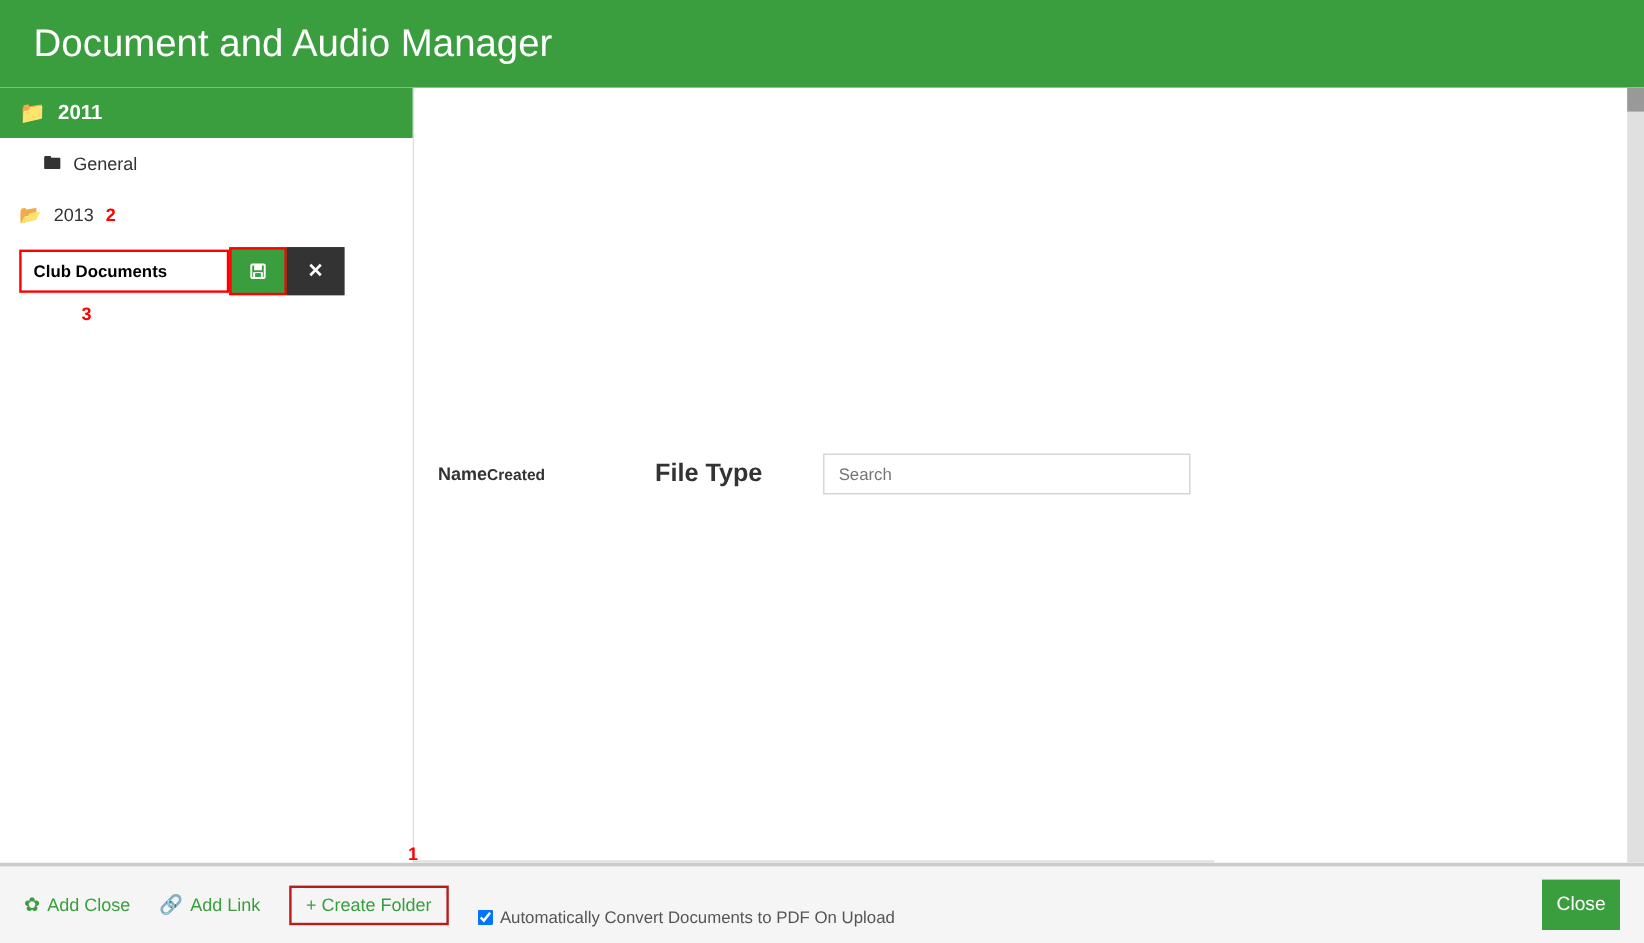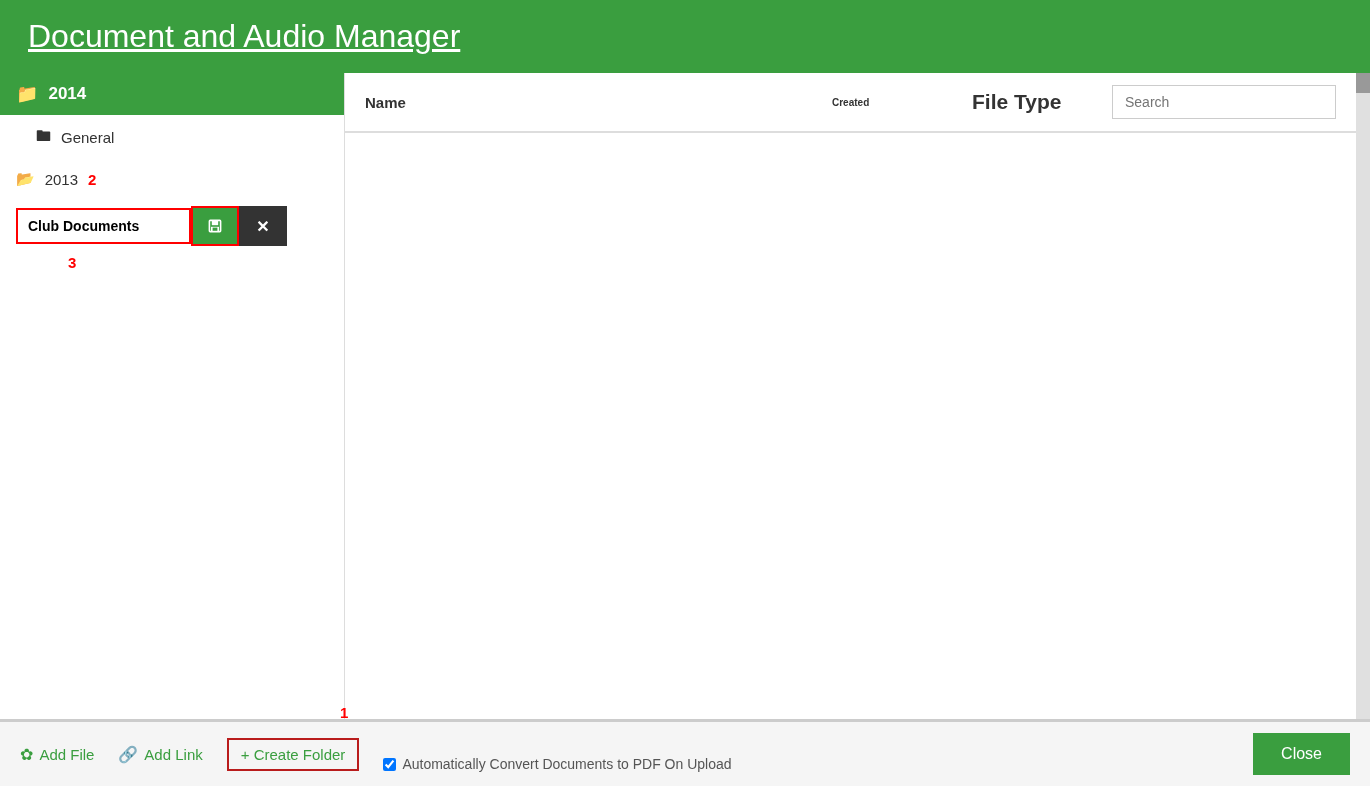--- a/index.html
+++ b/index.html
@@ -6,21 +6,20 @@
     body { font-family: Arial, sans-serif; background: #fff; width: 1370px; height: 786px; overflow: hidden; display: flex; flex-direction: column; }
 
     
     .header {
       background-color: #3a9e3f;
       color: white;
       padding: 18px 28px;
       font-size: 32px;
       font-weight: 400;
       flex-shrink: 0;
-      text-decoration: underline;
     }
 
     
     .main-container {
       display: flex;
       flex: 1;
       overflow: hidden;
       position: relative;
     }
 
@@ -121,54 +120,54 @@
       font-size: 15px;
       margin-left: 68px;
       margin-top: 2px;
     }
 
     
     .content-area {
       flex: 1;
       overflow: hidden;
       display: flex;
-      flex-direction: column;
+      flex-direction: row;
     }
 
     .table-header {
       display: flex;
       align-items: center;
       padding: 12px 20px;
       border-bottom: 2px solid #ddd;
       gap: 0;
     }
 
     .col-name {
       flex: 1;
       font-weight: bold;
       font-size: 15px;
       color: #333;
     }
 
     .col-created {
       width: 140px;
       font-weight: bold;
-      font-size: 10px;
+      font-size: 13px;
       color: #333;
     }
 
     .col-filetype {
       width: 140px;
       font-weight: bold;
       font-size: 21px;
       color: #333;
     }
 
     .col-search {
-      width: 224px;
+      width: 306px;
     }
 
     .search-input {
       width: 100%;
       padding: 8px 12px;
       border: 1px solid #ccc;
       font-size: 14px;
       outline: none;
     }
 
@@ -219,21 +218,21 @@
       gap: 6px;
       font-size: 14px;
       color: #555;
       margin-top: 20px;
     }
 
     .btn-close {
       background-color: #3a9e3f;
       color: white;
       border: none;
-      padding: 12px 28px;
+      padding: 12px 12px;
       font-size: 16px;
       cursor: pointer;
       position: absolute;
       right: 20px;
     }
 
     .annotation-1 {
       position: absolute;
       top: -18px;
       left: 340px;
@@ -266,21 +265,21 @@
 <div class="header">
   <span>Document and Audio Manager</span>
 </div>
 
 <div class="main-container">
 
   <div class="sidebar">
 
     <div class="sidebar-item-active">
       <span style="font-size:18px;">📁</span>
-      <span>2014</span>
+      <span>2011</span>
     </div>
 
     <div class="sidebar-item">
       <span>🖿</span>
       <span>General</span>
     </div>
 
     <div class="folder-row-2016">
       <span>📂</span>
       <span>2013</span>
@@ -323,21 +322,21 @@
     <div class="right-scroll-thumb"></div>
   </div>
 
 </div>
 
 <div class="footer">
   <span class="annotation-1">1</span>
 
   <button class="footer-btn">
     <span style="color:#3a9e3f; font-size:16px;">✿</span>
-    <span>Add File</span>
+    <span>Add Close</span>
   </button>
 
   <button class="footer-btn">
     <span style="color:#3a9e3f; font-size:16px;">🔗</span>
     <span>Add Link</span>
   </button>
 
   <button class="footer-btn-create">
     <span>+ Create Folder</span>
   </button>

